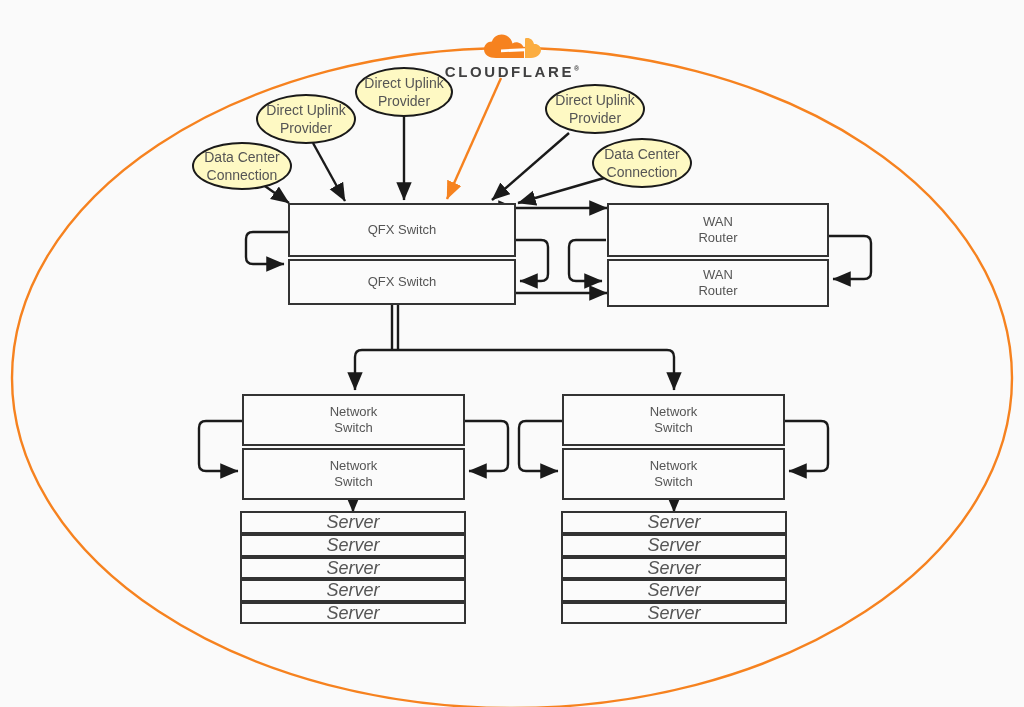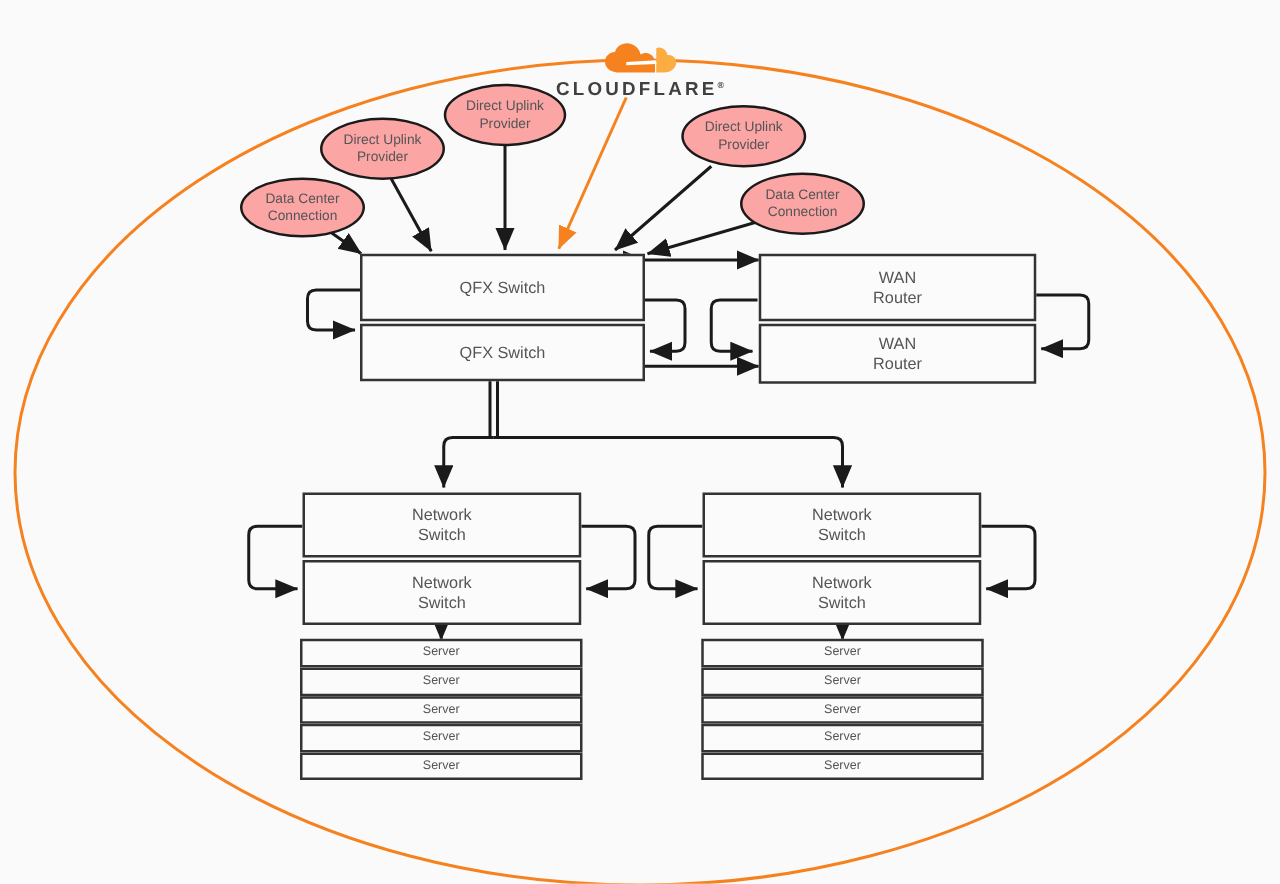--- a/index.html
+++ b/index.html
@@ -16,31 +16,31 @@
     position:absolute;
     box-sizing:border-box;
     background:#fbfbfb;
     border:2px solid #333;
     display:flex;align-items:center;justify-content:center;
     text-align:center;
     color:#555;
     font-size:13px;
     line-height:1.25;
   }
-  .node.server{font-size:10px;border-width:2px;}
+  .node.server{font-size:18px;border-width:2px;font-style:italic;}
   .ell{
     position:absolute;
     box-sizing:border-box;
-    background:#fca5a5;
+    background:#fef9c3;
     border:2px solid #1a1a1a;
     border-radius:50%;
     display:flex;align-items:center;justify-content:center;
     text-align:center;
     color:#555;
-    font-size:11px;
+    font-size:14px;
     line-height:1.3;
   }
   .cf-logo{position:absolute;display:flex;flex-direction:column;align-items:center;}
   .cf-word{
     font-size:15px;font-weight:bold;letter-spacing:2.6px;
     color:#404041;margin-top:1px;
   }
   .cf-word sup{font-size:7px;vertical-align:super;letter-spacing:0;}
 </style>
 </head>

